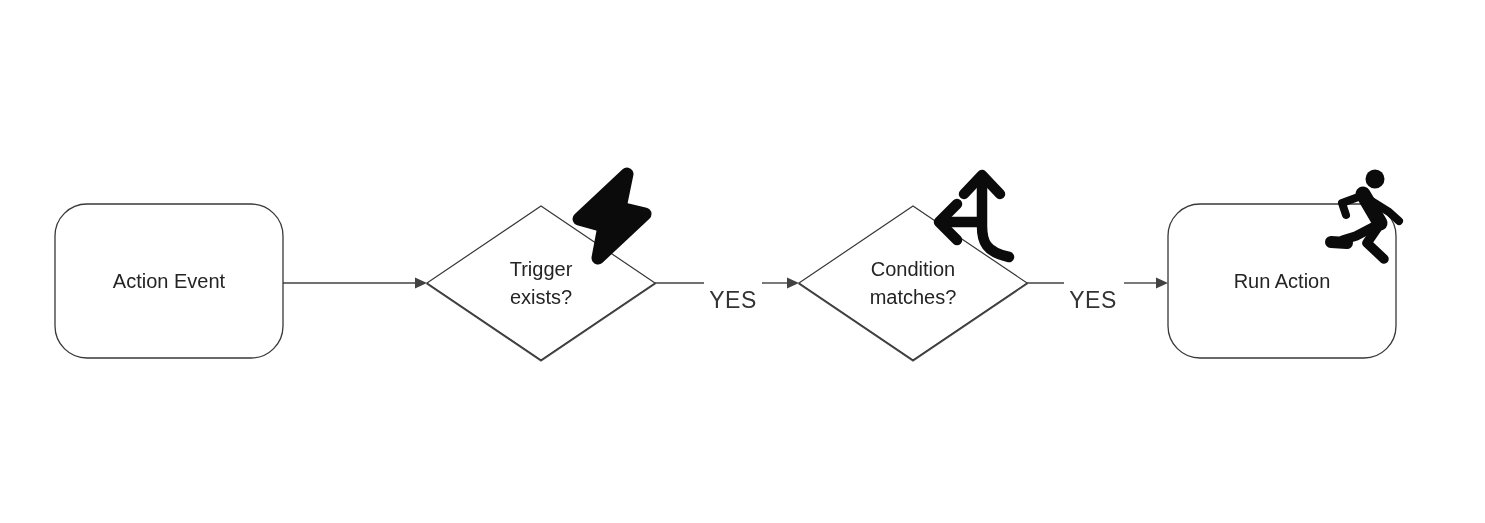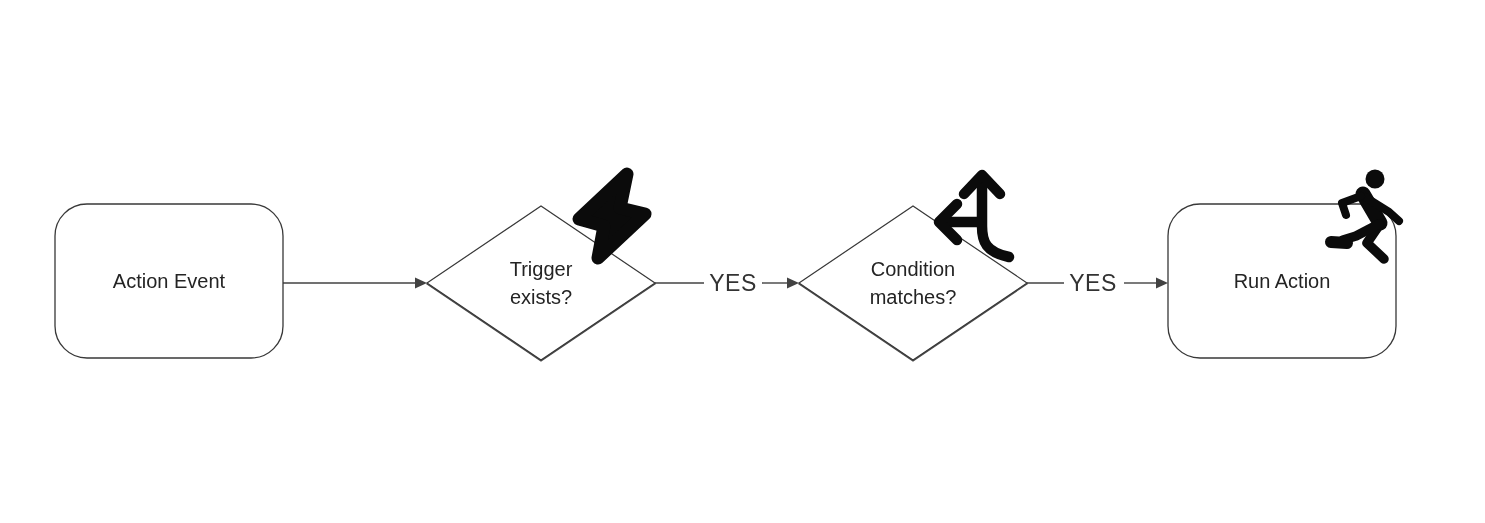--- a/index.html
+++ b/index.html
@@ -16,21 +16,21 @@
   .label {
     position: absolute;
     display: flex;
     align-items: center;
     justify-content: center;
     text-align: center;
     color: #242424;
     pointer-events: none;
   }
   .node-label { font-size: 20px; line-height: 28px; }
-  .edge-label { font-size: 23px; color: #333333; letter-spacing: 0.5px; }
+  .edge-label { font-size: 23px; color: #333333; letter-spacing: 0.5px; margin-top: 17px; }
 </style>
 </head>
 <body>
 
 <div class="canvas">
 
   <svg width="1485" height="523" viewBox="0 0 1485 523">
 
     <g stroke="#424242" stroke-width="1.4" fill="none">
       <line x1="283" y1="283" x2="415" y2="283"></line>

